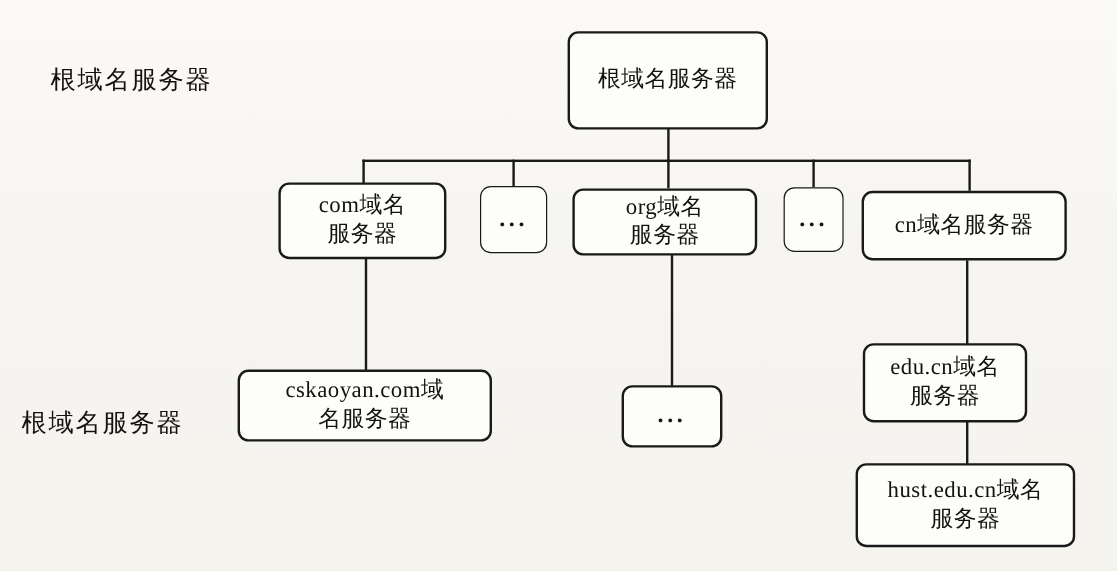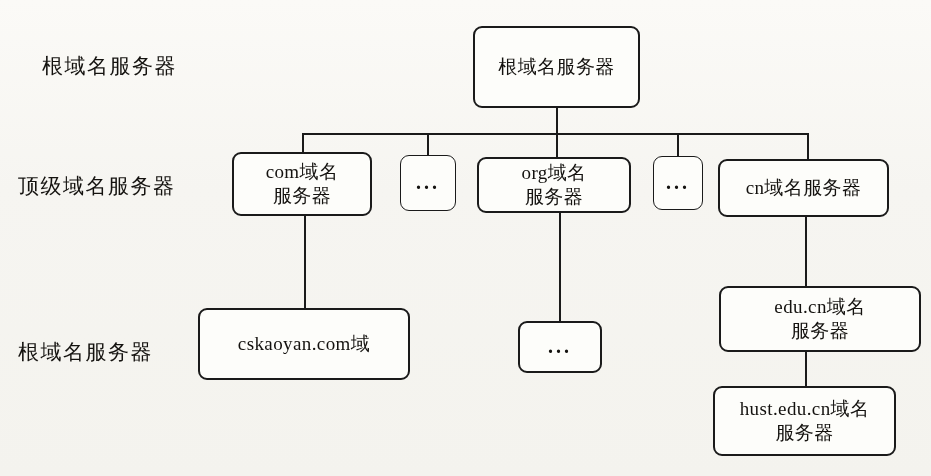--- a/index.html
+++ b/index.html
@@ -73,21 +73,20 @@
 </style>
 </head>
 <body>
 
 <div id="canvas">
 
   <div id="paper-texture"></div>
 
   <div class="row-label" style="left:42px; top:52px;">根域名服务器</div>
 
-  <div class="row-label" style="left:18px; top:172px;">顶级域名服务器</div>
 
   <div class="row-label" style="left:18px; top:338px;">根域名服务器</div>
 
   <div class="edge v" style="left:556px; top:107px; height:27px;"></div>
 
   <div class="edge h" style="left:302px; top:133px; width:507px;"></div>
 
   <div class="edge v" style="left:302px; top:133px; height:20px;"></div>
 
   <div class="edge v" style="left:427px; top:133px; height:22px;"></div>
@@ -129,31 +128,32 @@
   </div>
 
   <div class="node thin ellipsis" style="left:653px; top:156px; width:50px; height:54px;">
     <span class="node-text">...</span>
   </div>
 
   <div class="node" style="left:718px; top:159px; width:171px; height:58px;text-align:right;">
     <span class="node-text">cn域名服务器</span>
   </div>
 
-  <div class="node" style="left:198px; top:308px; width:212px; height:72px;">
+  <div class="node" style="left:198px; top:308px; width:212px; height:60px;">
     <span>
       <span class="node-text">cskaoyan.com域</span>
+      <span class="node-text">名服务器</span>
     </span>
   </div>
 
   <div class="node ellipsis" style="left:518px; top:321px; width:84px; height:52px;">
     <span class="node-text">...</span>
   </div>
 
-  <div class="node" style="left:719px; top:286px; width:202px; height:66px;">
+  <div class="node" style="left:719px; top:286px; width:137px; height:66px;">
     <span>
       <span class="node-text">edu.cn域名</span>
       <span class="node-text">服务器</span>
     </span>
   </div>
 
   <div class="node" style="left:713px; top:386px; width:183px; height:70px;">
     <span>
       <span class="node-text">hust.edu.cn域名</span>
       <span class="node-text">服务器</span>

